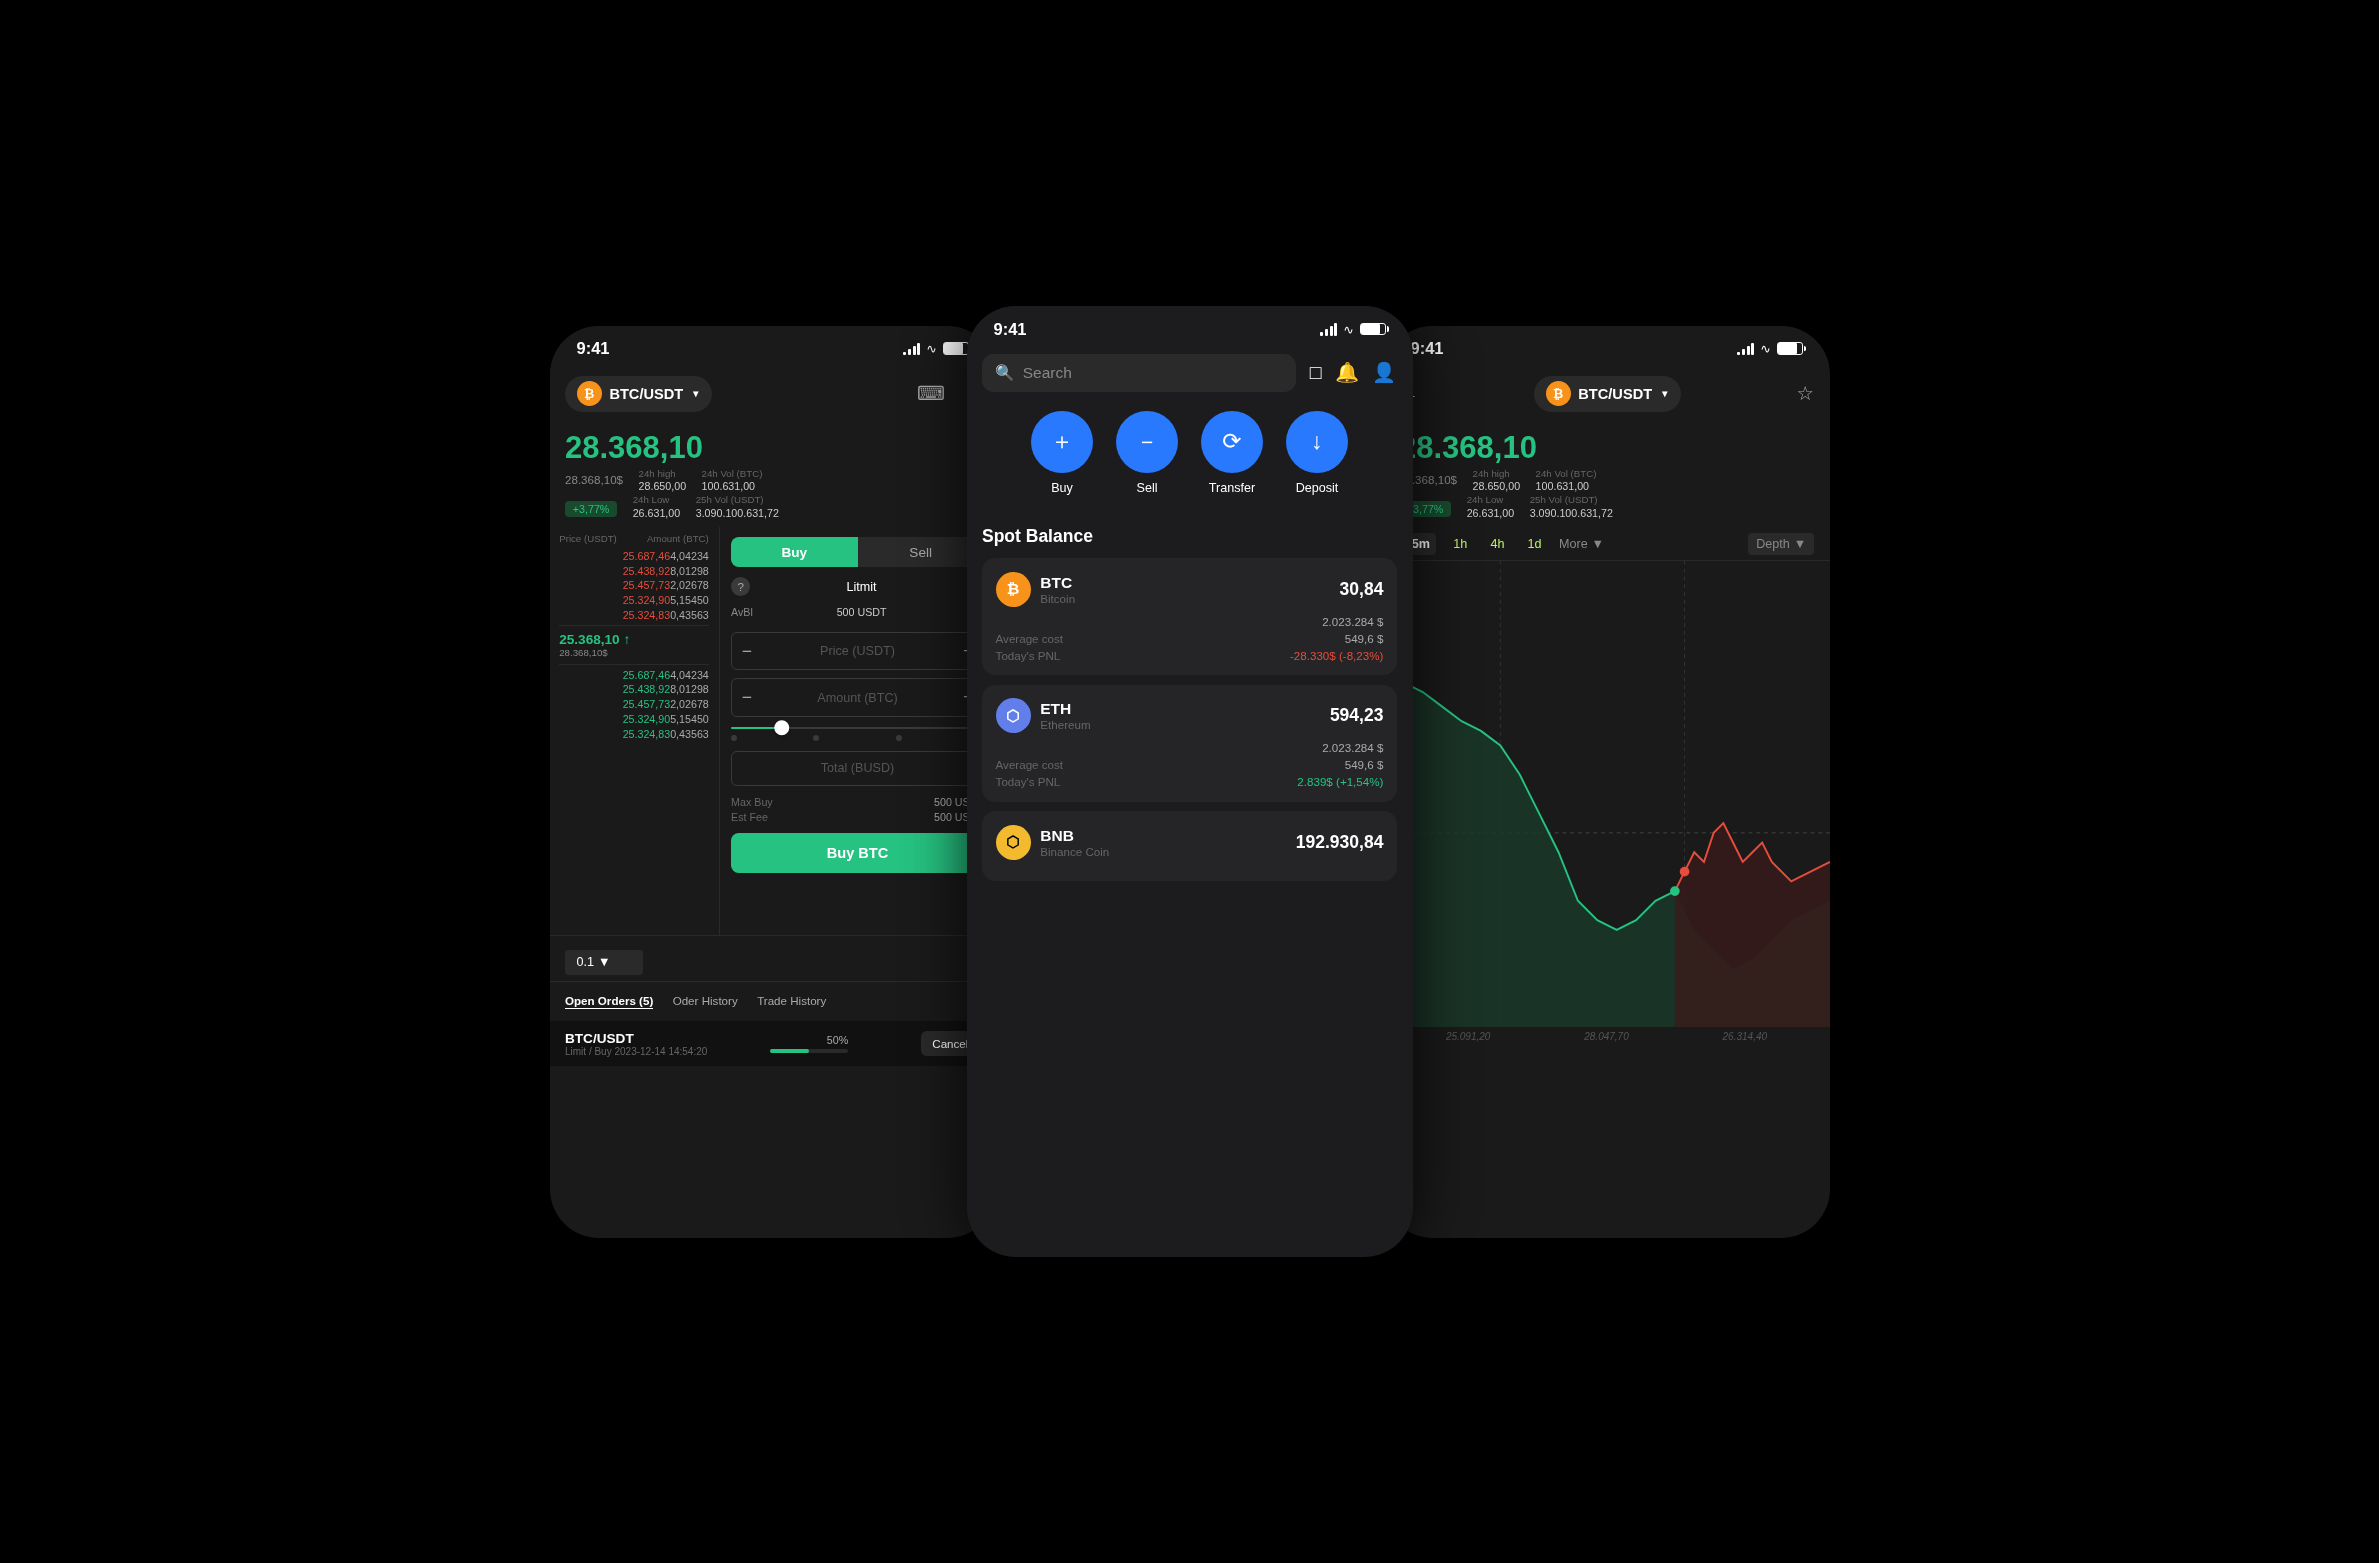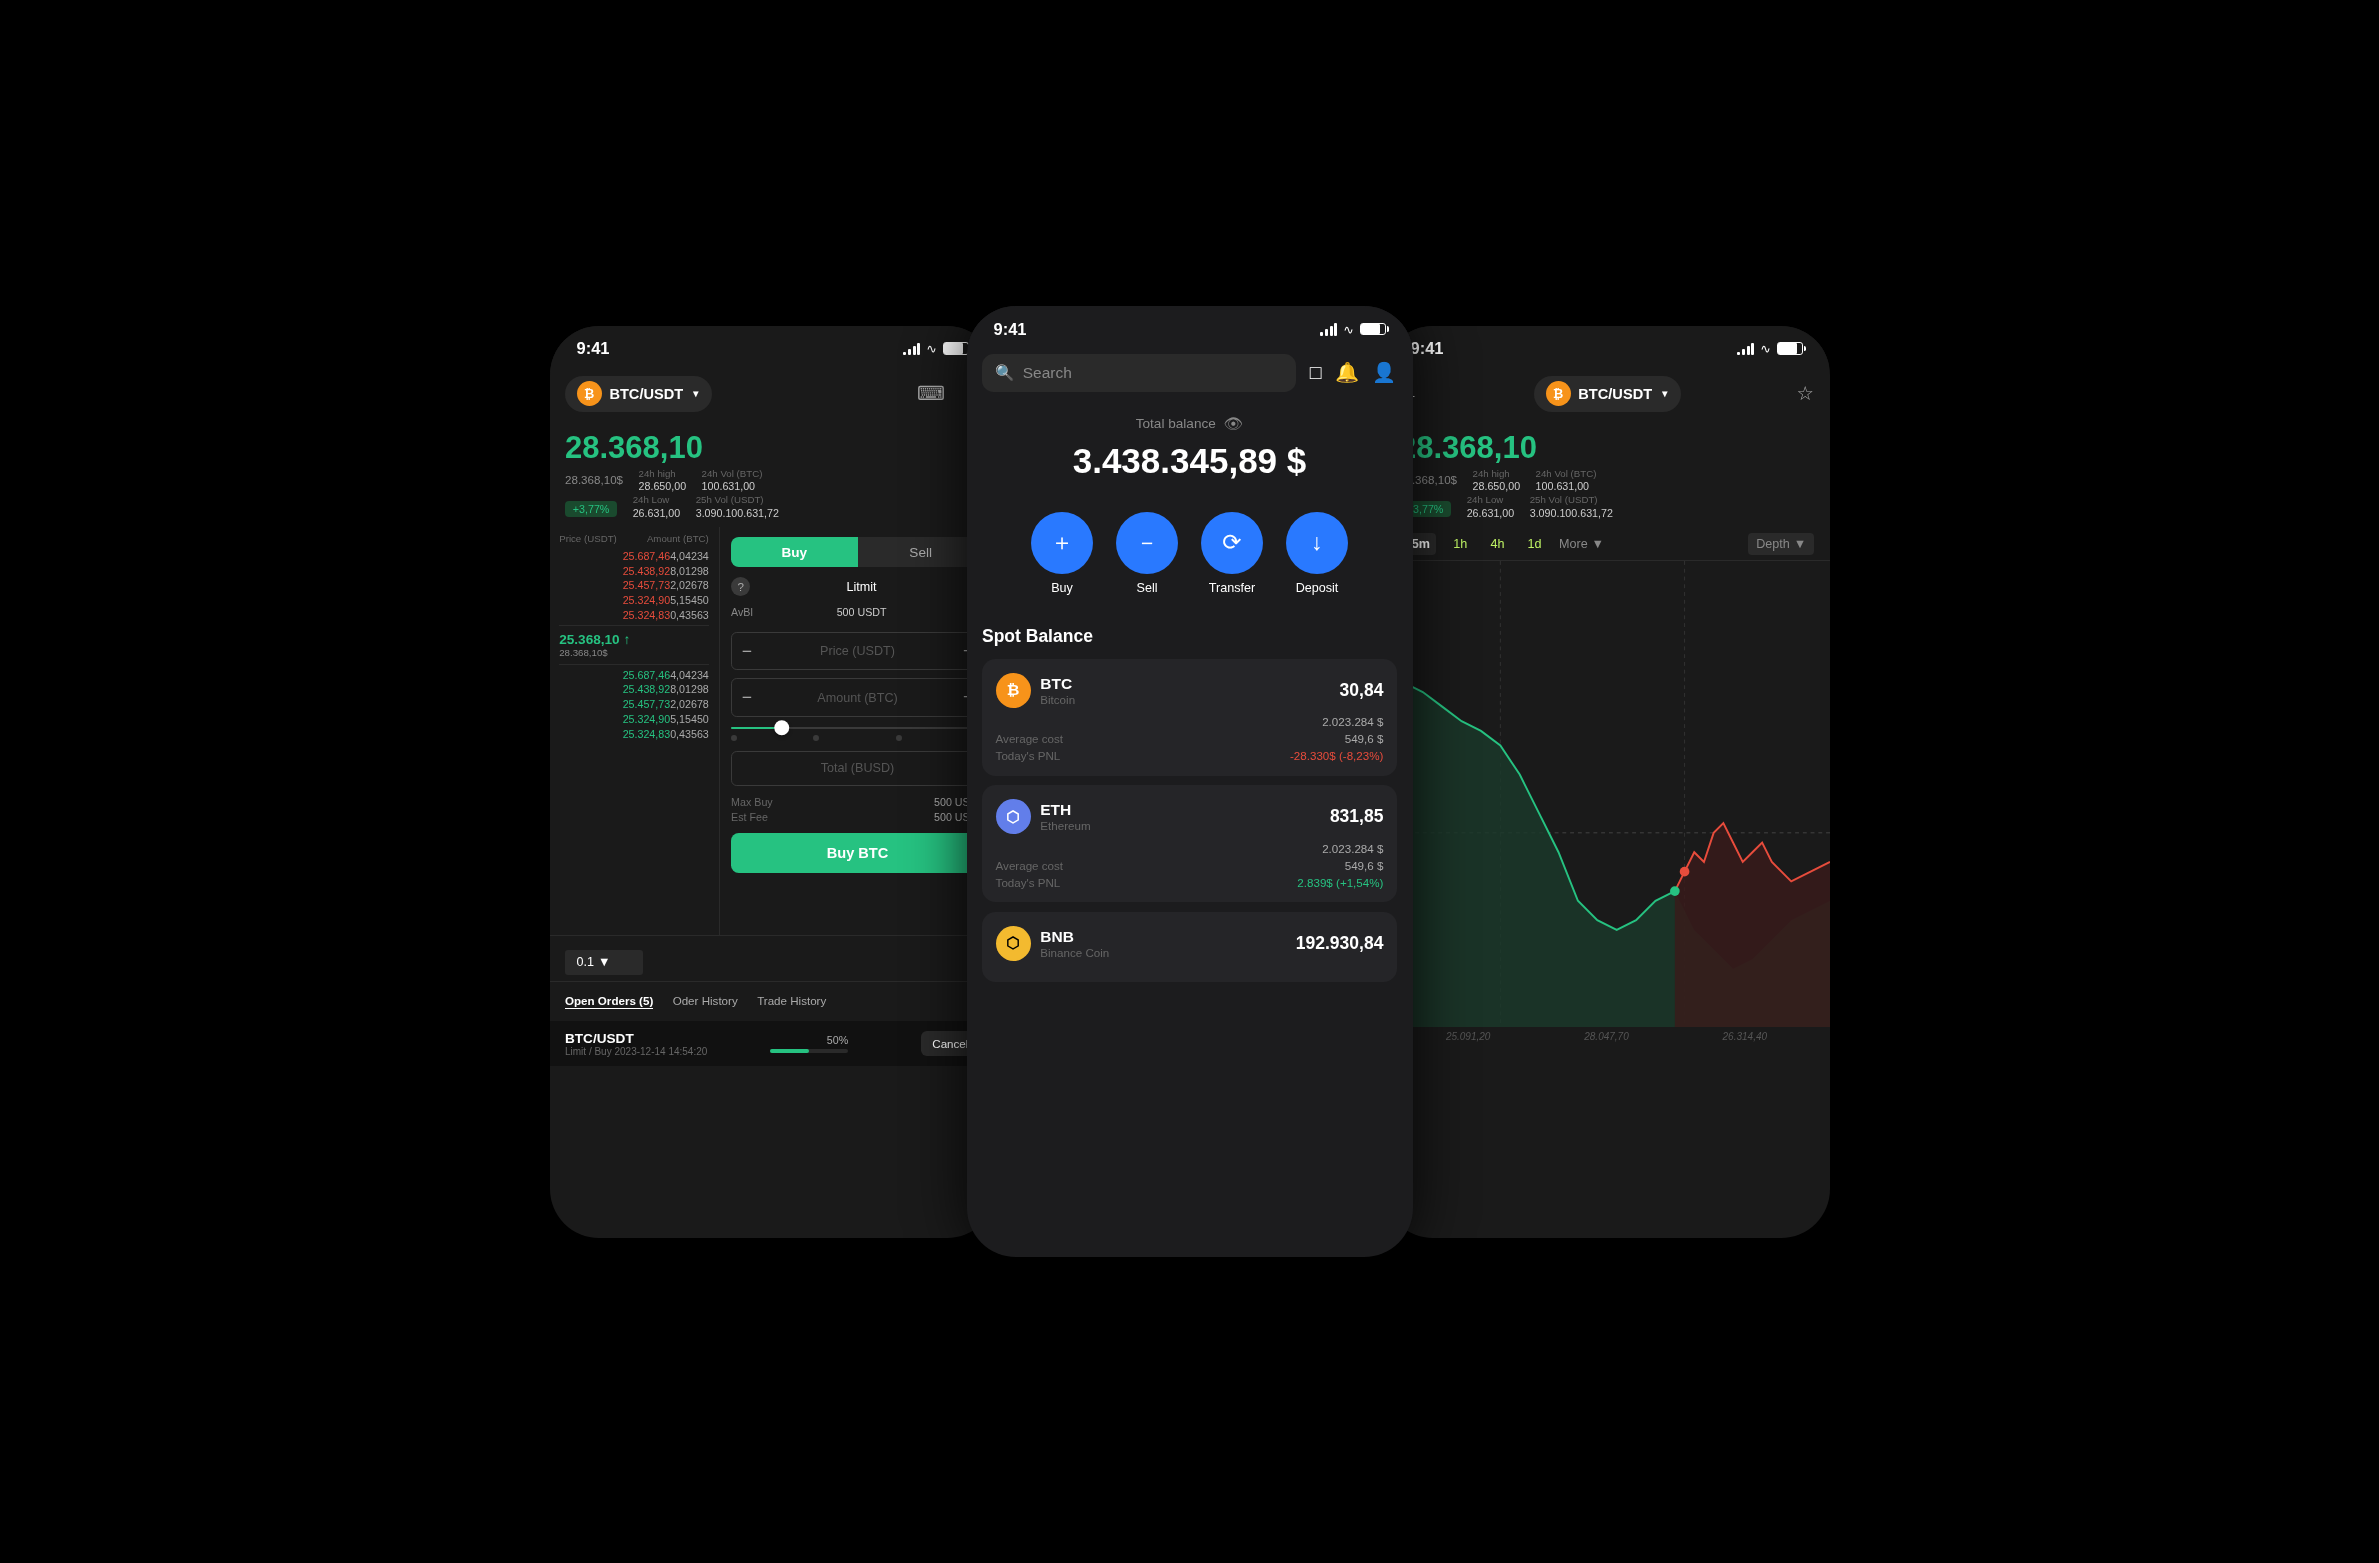--- a/index.html
+++ b/index.html
@@ -1011,27 +1011,20 @@
         <span class="search-icon">🔍</span>
         <span class="search-text">Search</span>
       </div>
       <div style="display:flex; gap:13.6px; margin-left:13.6px;">
         <span class="action-icon">□</span>
         <span class="action-icon">🔔</span>
         <span class="action-icon">👤</span>
       </div>
     </div>
 
-    <div class="balance-section">
-      <div class="balance-label">
-        <span>Total balance</span>
-        <span class="eye-icon">👁</span>
-      </div>
-      <div class="balance-amount">3.438.345,89 $</div>
-    </div>
 
     <div class="action-buttons">
       <div class="action-btn-wrap">
         <div class="action-circle">＋</div>
         <span class="action-label">Buy</span>
       </div>
       <div class="action-btn-wrap">
         <div class="action-circle">－</div>
         <span class="action-label">Sell</span>
       </div>
@@ -1075,21 +1068,21 @@
 
       <div class="coin-card">
         <div class="coin-header">
           <div class="coin-left">
             <div class="coin-icon eth">⬡</div>
             <div>
               <div class="coin-name">ETH</div>
               <div class="coin-fullname">Ethereum</div>
             </div>
           </div>
-          <div class="coin-amount">831,85</div>
+          <div class="coin-amount">594,23</div>
         </div>
         <div class="coin-details">
           <span class="coin-detail-label"></span>
           <span class="coin-detail-val">2.023.284 $</span>
         </div>
         <div class="coin-details">
           <span class="coin-detail-label">Average cost</span>
           <span class="coin-detail-val">549,6 $</span>
         </div>
         <div class="coin-details">

